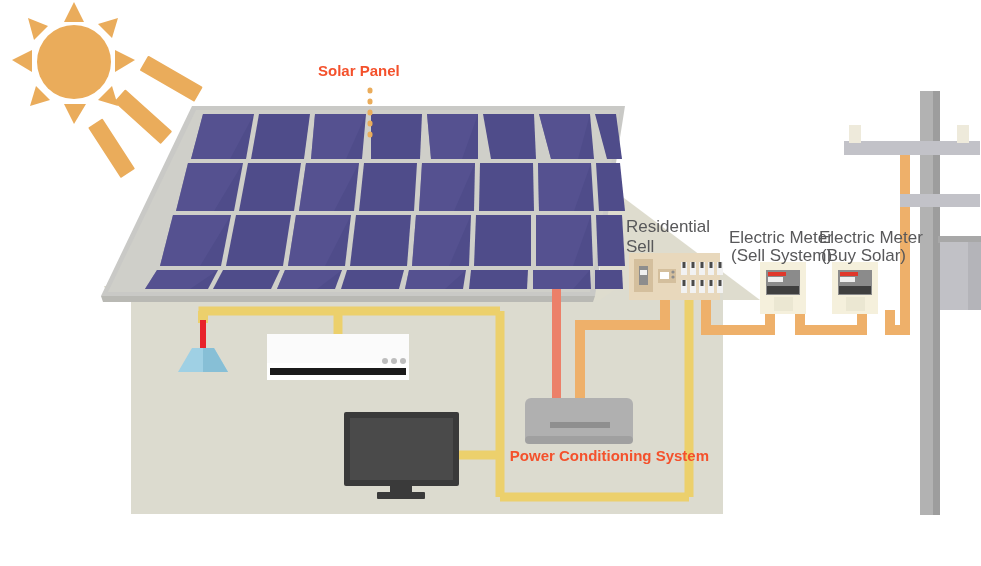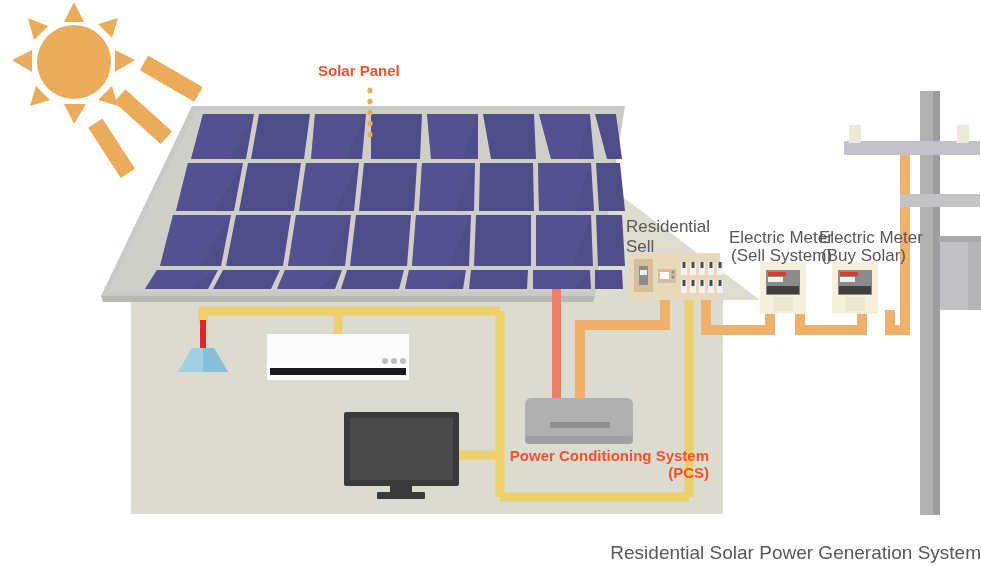--- a/index.html
+++ b/index.html
@@ -257,17 +257,15 @@
   <div class="lbl lbl-dark" style="left:626px; top:217px;">Residential</div>
   <div class="lbl lbl-dark" style="left:626px; top:237px;">Sell</div>
 
   <div class="lbl lbl-dark" style="left:729px; top:228px;">Electric Meter</div>
   <div class="lbl lbl-dark" style="left:731px; top:246px;">(Sell System)</div>
 
   <div class="lbl lbl-dark" style="left:819px; top:228px;">Electric Meter</div>
   <div class="lbl lbl-dark" style="left:821px; top:246px;">(Buy Solar)</div>
 
   <div class="lbl lbl-accent ctr" style="left:469px; top:447px; width:240px;">Power Conditioning System</div>
-  <div class="lbl lbl-accent ctr" style="left:469px; top:464px; width:240px;">(PCS)</div>
-
-  <div class="lbl title ctr" style="left:0px; top:542px; width:981px;">Residential Solar Power Generation System</div>
+
 
 </div>
 
 </body></html>

